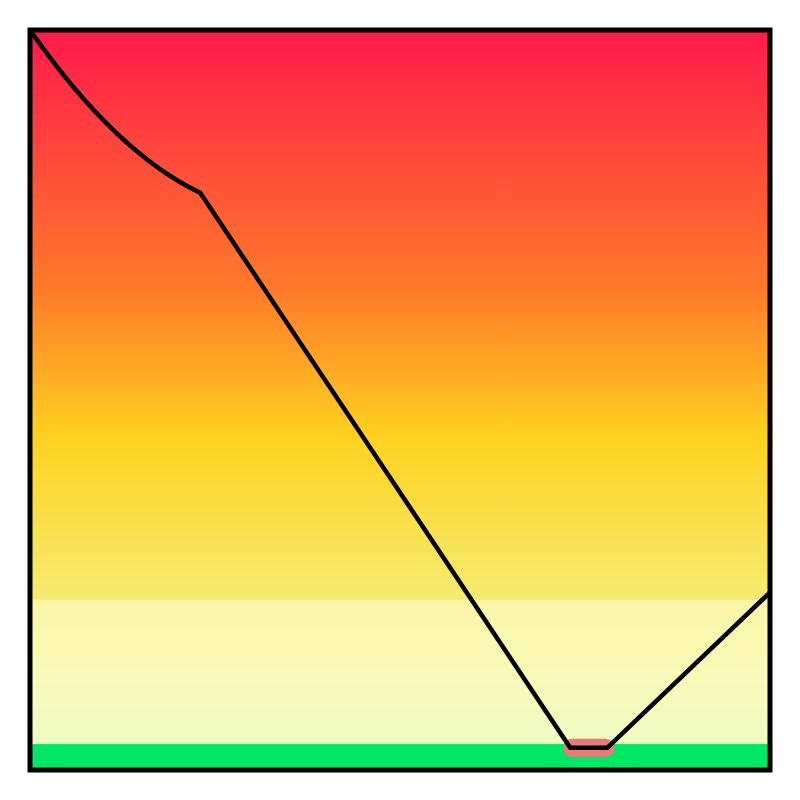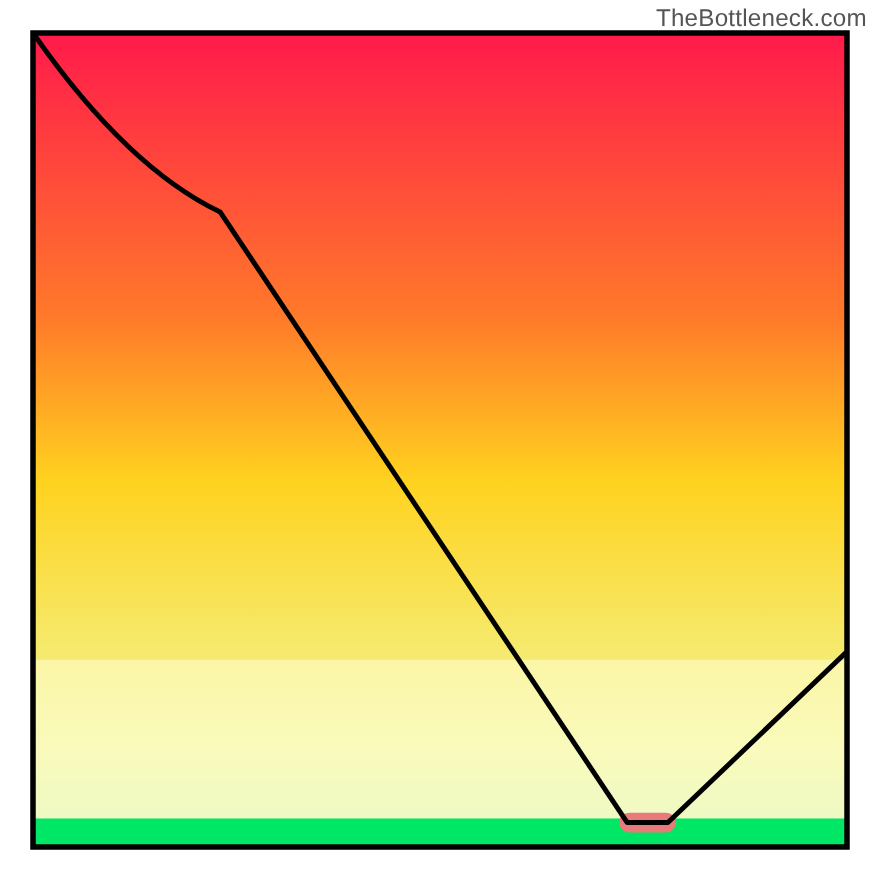--- a/index.html
+++ b/index.html
@@ -26,21 +26,20 @@
   }
   svg {
     display: block;
   }
 </style>
 </head>
 <body>
 
 <div class="stage">
 
-  <div class="watermark">TheBottleneck.com</div>
 
   <svg width="800" height="800" viewBox="0 0 800 800">
     <defs>
       <linearGradient id="bg-grad" x1="0" y1="0" x2="0" y2="1">
 
       <stop offset="0%" stop-color="#ff1a4b"></stop>
           <stop offset="35%" stop-color="#ff7a2a"></stop>
           <stop offset="55%" stop-color="#ffd21f"></stop>
           <stop offset="75%" stop-color="#f6e96a"></stop>
           <stop offset="88%" stop-color="#f2f4a0"></stop>

